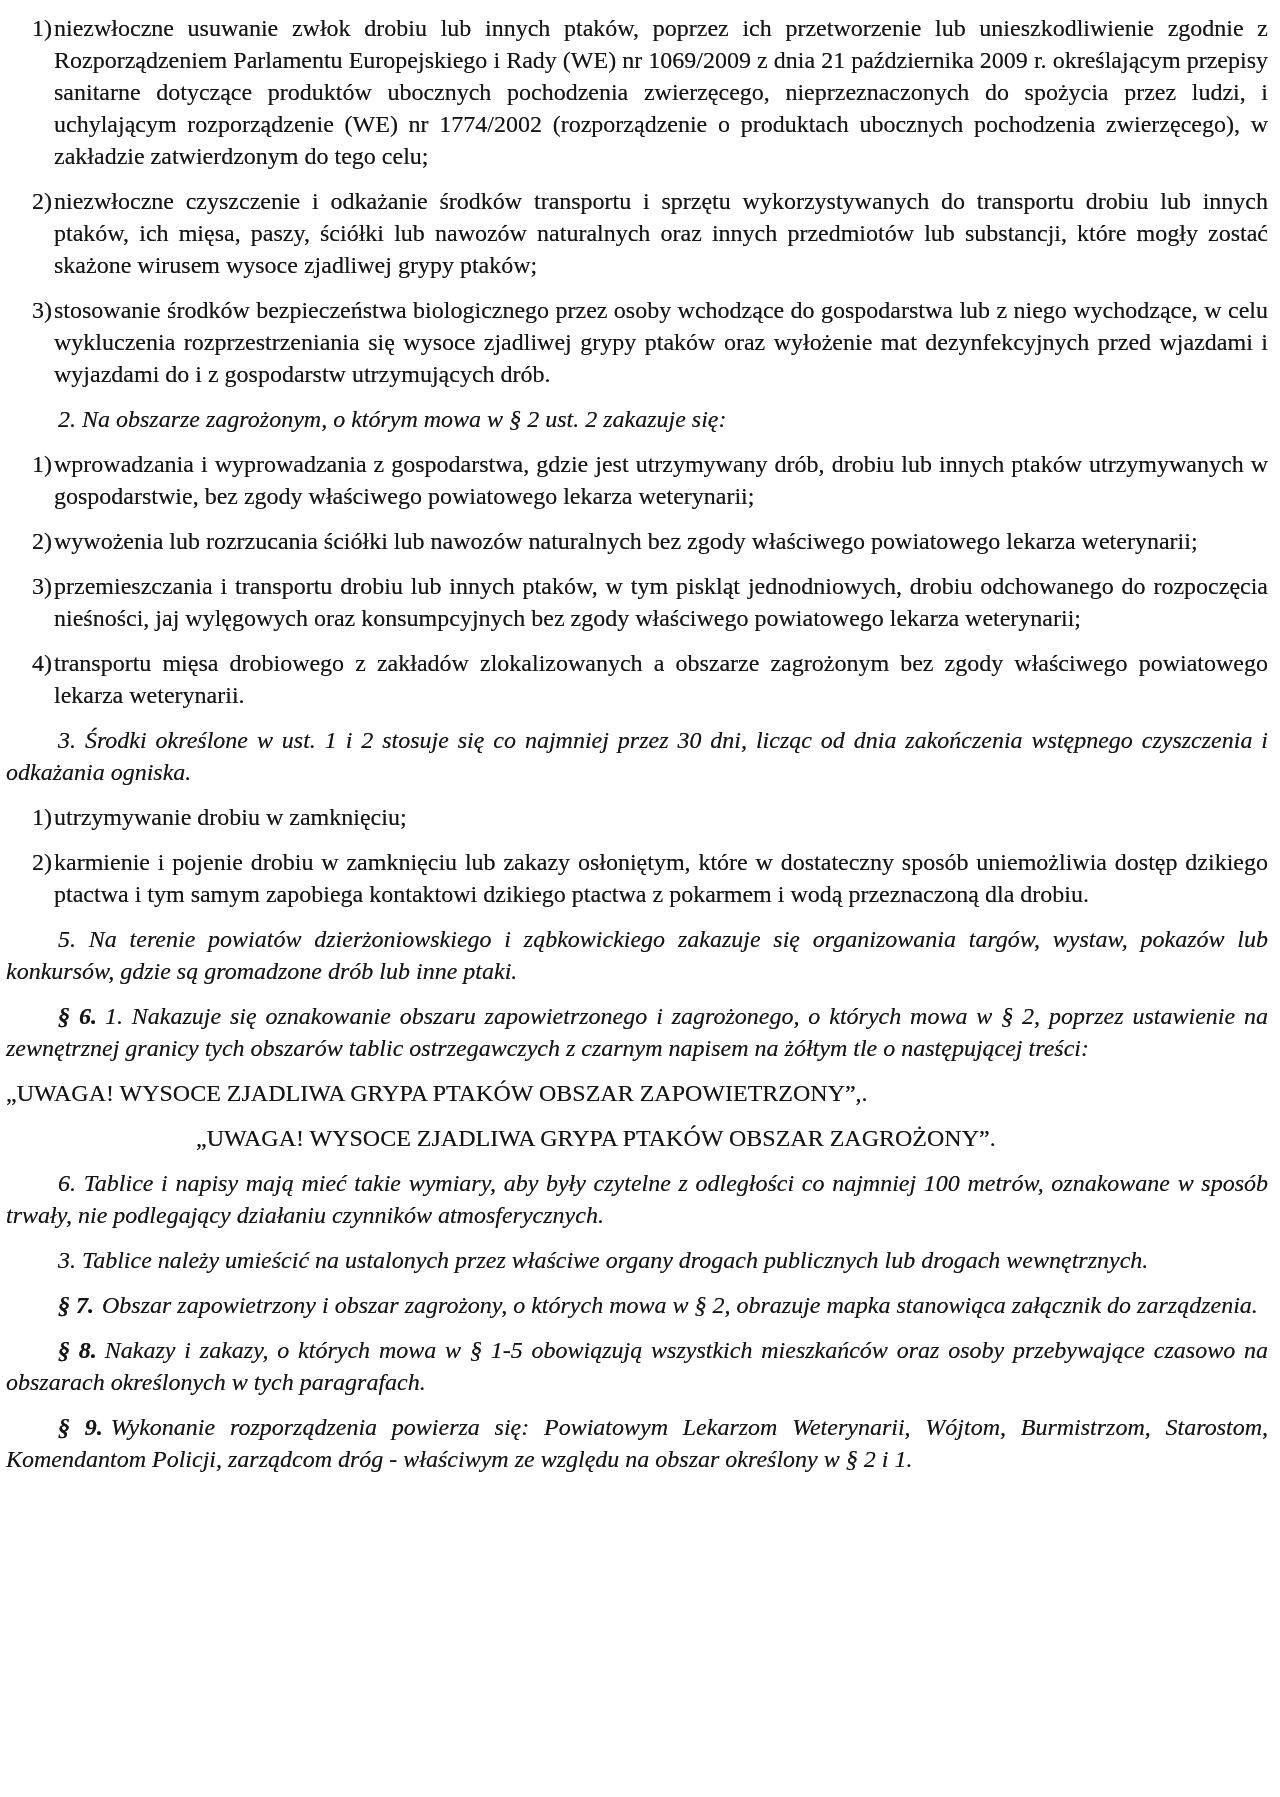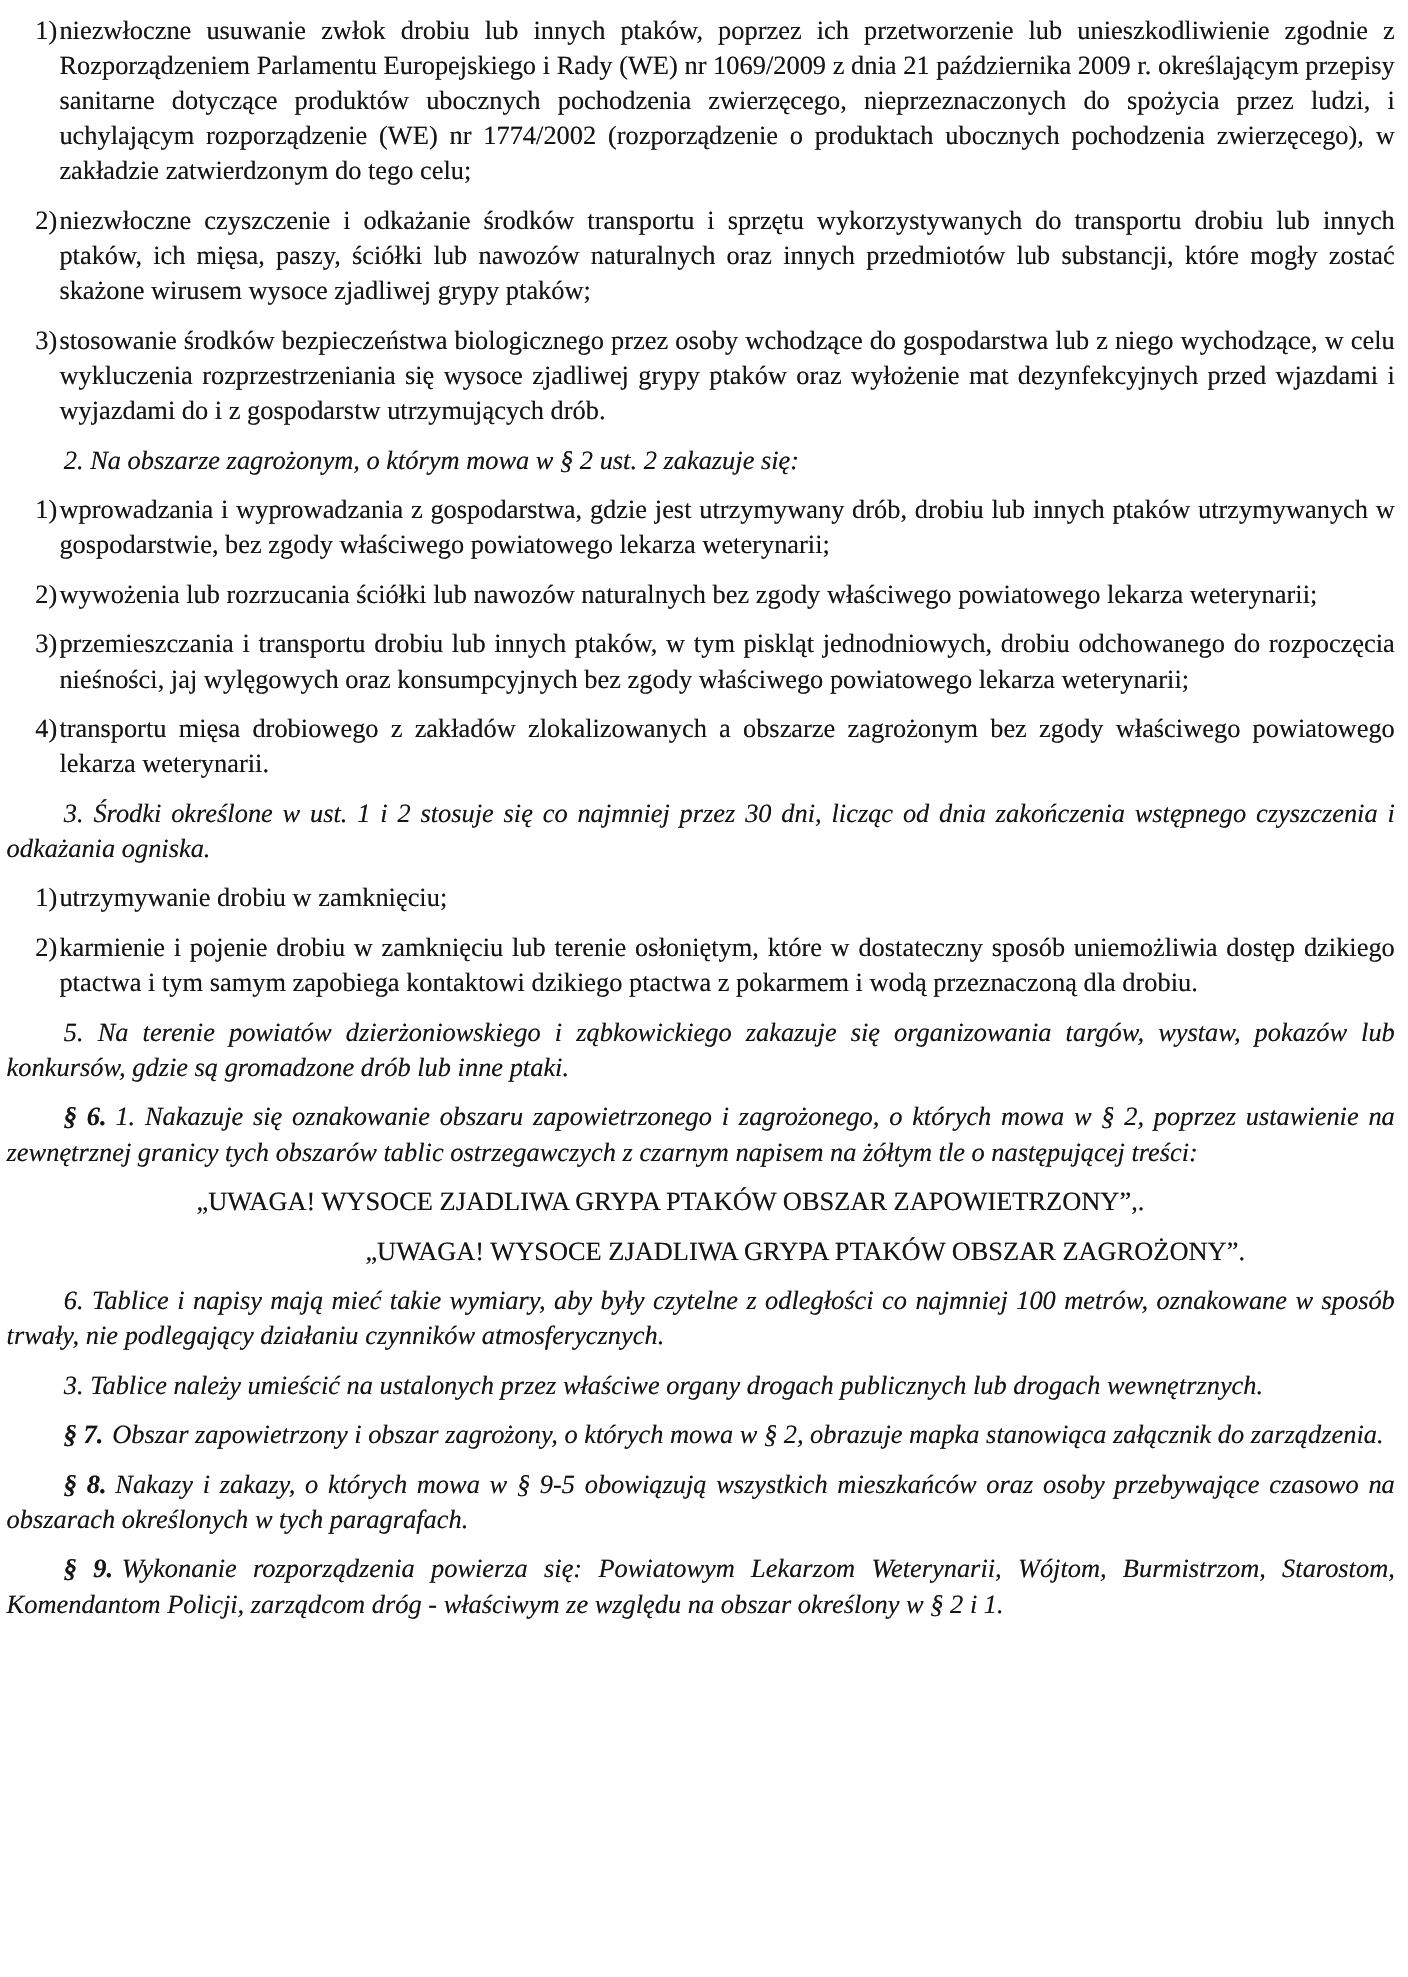--- a/index.html
+++ b/index.html
@@ -36,21 +36,20 @@
     white-space: nowrap;
   }
   
   .para { text-indent: 52px; font-style: italic; }
   .para .lead {
     font-weight: bold;
     padding-right: 8px;
   }
   
   .centered {
-    text-align: center;
     text-indent: 0;
     padding-right: 55px;
   }
   .centered.shift-right {
     padding-right: 0;
     padding-left: 190px;
   }
 </style>
 </head>
 <body>
@@ -101,21 +100,21 @@
   </p>
 
 
   <div class="block item">
     <span class="marker">1)</span>
     <span>utrzymywanie drobiu w zamknięciu;</span>
   </div>
 
   <div class="block item">
     <span class="marker">2)</span>
-    <span>karmienie i pojenie drobiu w zamknięciu lub terenie osłoniętym, które w dostateczny sposób uniemożliwia dostęp dzikiego ptactwa i tym samym zapobiega kontaktowi dzikiego ptactwa z pokarmem i wodą przeznaczoną dla drobiu.</span>
+    <span>karmienie i pojenie drobiu w zamknięciu lub zakazy osłoniętym, które w dostateczny sposób uniemożliwia dostęp dzikiego ptactwa i tym samym zapobiega kontaktowi dzikiego ptactwa z pokarmem i wodą przeznaczoną dla drobiu.</span>
   </div>
 
   <p class="block para">
     <span>5. Na terenie powiatów dzierżoniowskiego i ząbkowickiego zakazuje się organizowania targów, wystaw, pokazów lub konkursów, gdzie są gromadzone drób lub inne ptaki.</span>
   </p>
 
   <p class="block para">
     <b class="lead">§ 6.</b><span>1. Nakazuje się oznakowanie obszaru zapowietrzonego i zagrożonego, o których mowa w § 2, poprzez ustawienie na zewnętrznej granicy tych obszarów tablic ostrzegawczych z czarnym napisem na żółtym tle o następującej treści:</span>
   </p>
 
@@ -133,20 +132,20 @@
 
   <p class="block para">
     <span>3. Tablice należy umieścić na ustalonych przez właściwe organy drogach publicznych lub drogach wewnętrznych.</span>
   </p>
 
   <p class="block para">
     <b class="lead">§ 7.</b><span>Obszar zapowietrzony i obszar zagrożony, o których mowa w § 2, obrazuje mapka stanowiąca załącznik do zarządzenia.</span>
   </p>
 
   <p class="block para">
-    <b class="lead">§ 8.</b><span>Nakazy i zakazy, o których mowa w § 9-5 obowiązują wszystkich mieszkańców oraz osoby przebywające czasowo na obszarach określonych w tych paragrafach.</span>
+    <b class="lead">§ 8.</b><span>Nakazy i zakazy, o których mowa w § 1-5 obowiązują wszystkich mieszkańców oraz osoby przebywające czasowo na obszarach określonych w tych paragrafach.</span>
   </p>
 
   <p class="block para">
     <b class="lead">§ 9.</b><span>Wykonanie rozporządzenia powierza się: Powiatowym Lekarzom Weterynarii, Wójtom, Burmistrzom, Starostom, Komendantom Policji, zarządcom dróg - właściwym ze względu na obszar określony w § 2 i 1.</span>
   </p>
 
 </div>
 
 </body></html>

